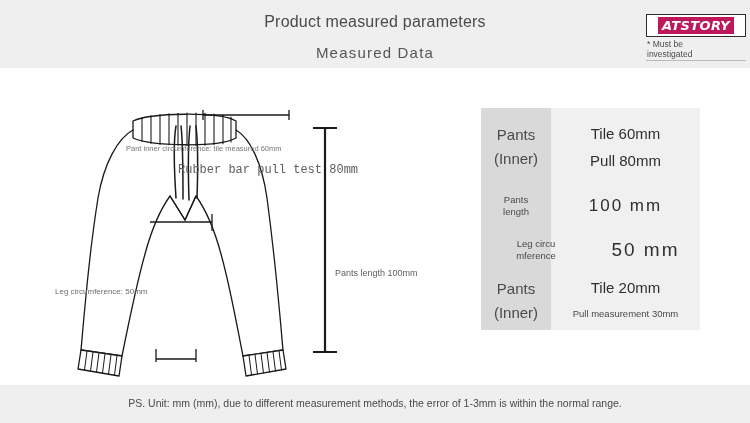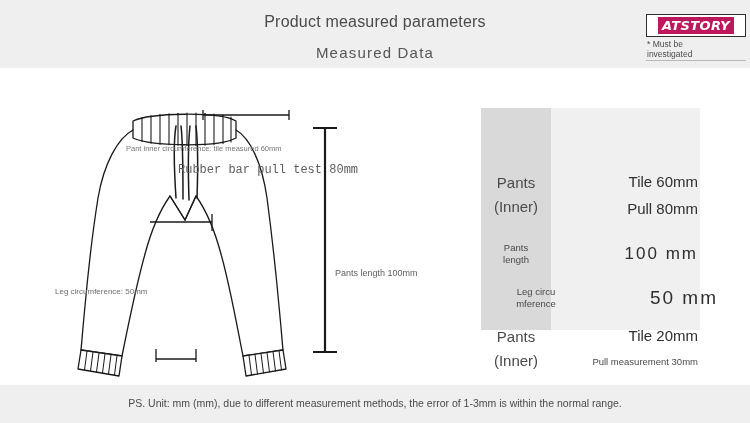--- a/index.html
+++ b/index.html
@@ -131,32 +131,31 @@
     width: 149px;
     height: 222px;
     background: #f0f0f0;
   }
   .row {
     position: absolute;
     left: 0;
     width: 219px;
     display: flex;
     align-items: center;
-    margin-top: 48px;
   }
   .cell-label {
     width: 70px;
     text-align: center;
     color: #4a4a4a;
     padding: 0 2px;
     box-sizing: border-box;
   }
   .cell-value {
     width: 149px;
-    text-align: right;
+    text-align: center;
     color: #2f2f2f;
     padding: 0 2px;
     box-sizing: border-box;
   }
 
   .r1 { top: 14px;  height: 50px; }
   .r1 .cell-label { font-size: 15px; line-height: 24px; }
   .r1 .cell-value { font-size: 15px; line-height: 27px; }
 
   .r2 { top: 80px;  height: 36px; }

